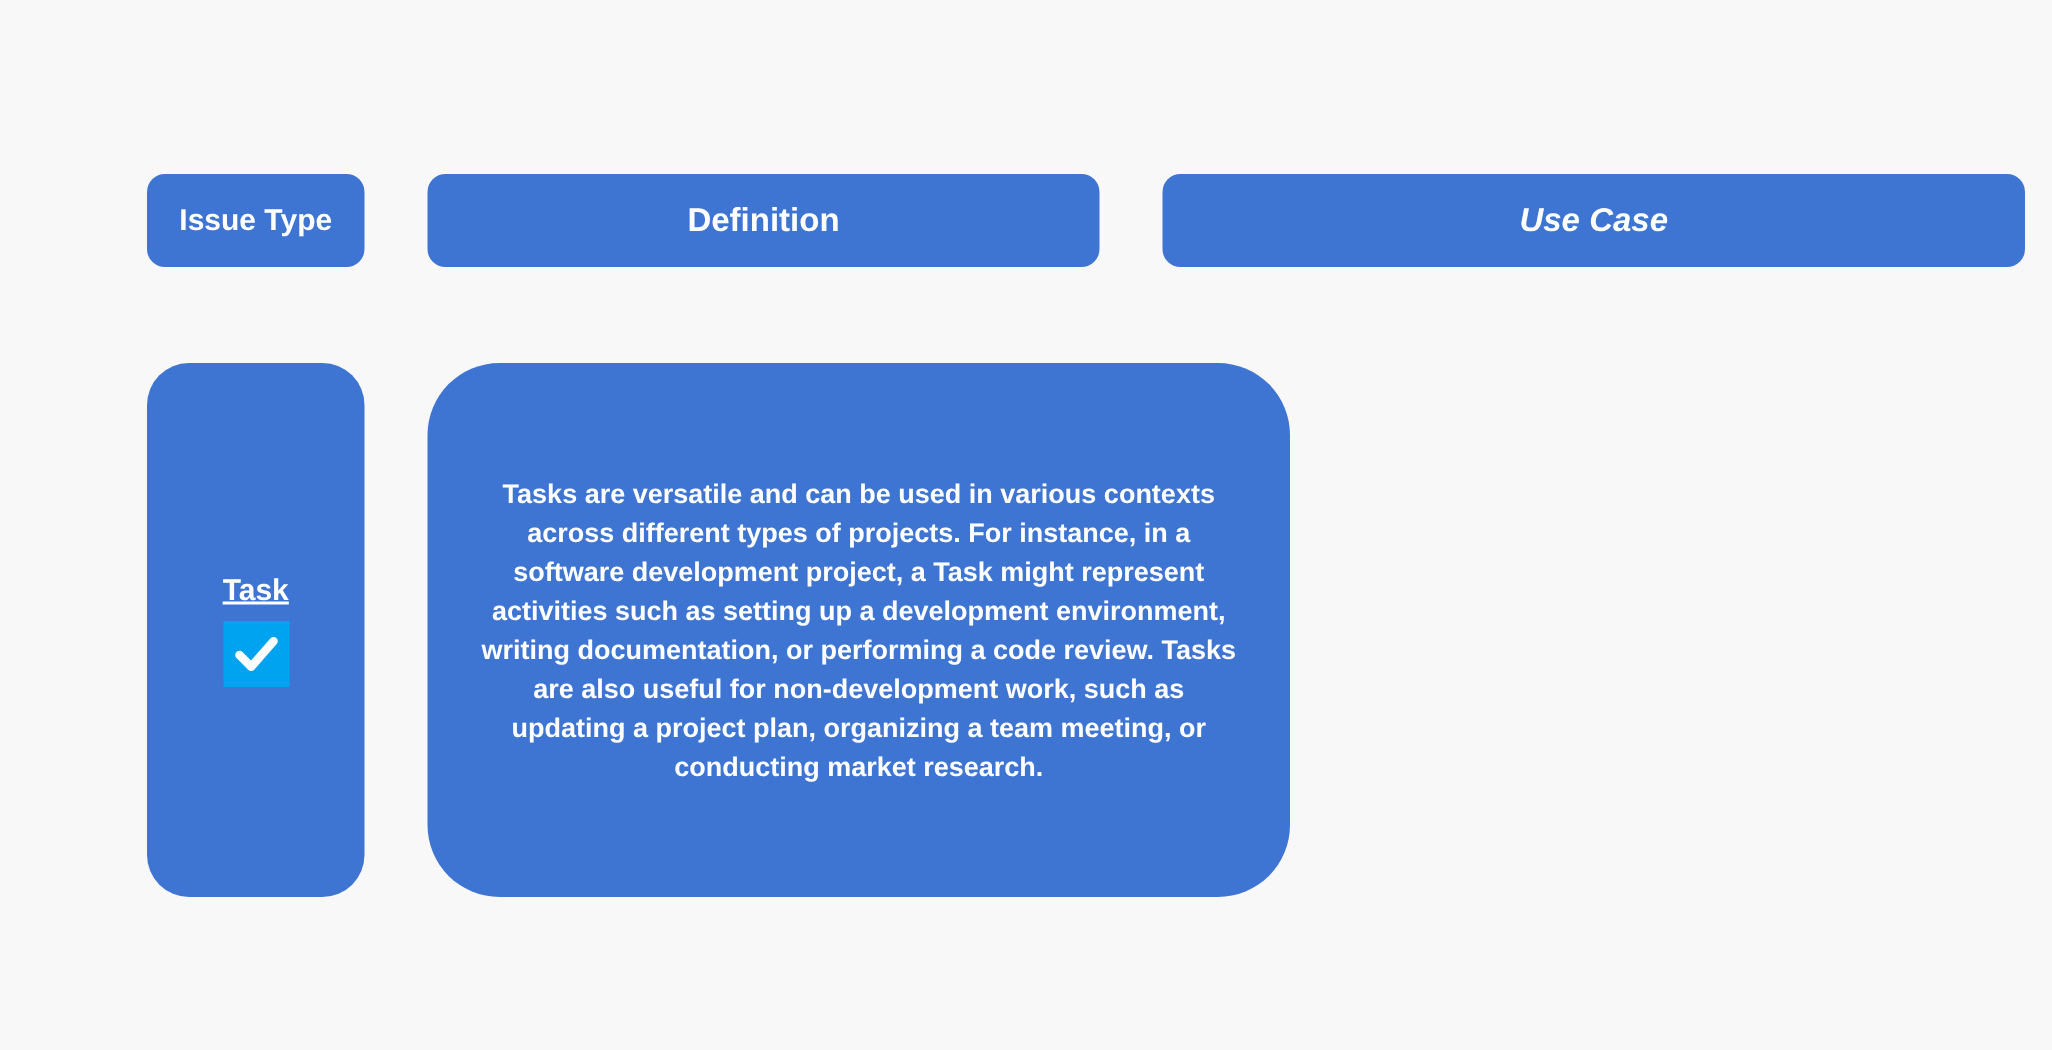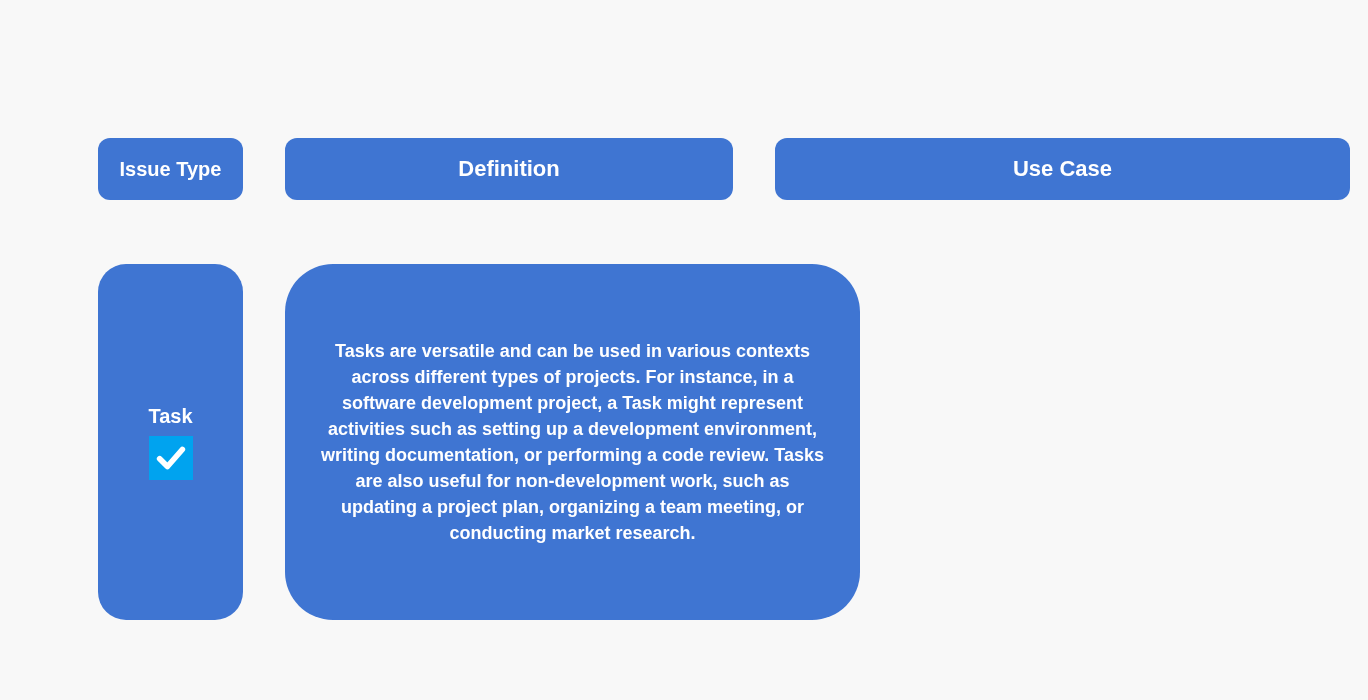--- a/index.html
+++ b/index.html
@@ -7,21 +7,21 @@
     width: 1368px;
     height: 700px;
     background: #f8f8f8;
     font-family: Arial, Helvetica, sans-serif;
     position: relative;
     overflow: hidden;
   }
   .container {
     position: absolute;
     left: 98px;
-    top: 138px;
+    top: 116px;
   }
   .row {
     display: flex;
     gap: 42px;
   }
   .header-row {
     margin-bottom: 64px;
   }
   .pill {
     background: #3f75d2;
@@ -41,36 +41,38 @@
   }
   .h-def {
     width: 448px;
     height: 62px;
     font-size: 22px;
   }
   .h-use {
     width: 575px;
     height: 62px;
     font-size: 22px;
+    font-style: italic;
   }
   .card {
     background: #3f75d2;
     color: #fff;
     display: flex;
     flex-direction: column;
     align-items: center;
     justify-content: center;
     text-align: center;
     font-weight: 700;
   }
   .c-issue {
     width: 145px;
     height: 356px;
     border-radius: 28px;
     font-size: 20px;
+    text-decoration: underline;
   }
   .c-def {
     width: 372px;
     height: 356px;
     border-radius: 48px;
     font-size: 19px;
     padding: 30px 36px;
     line-height: 1.35;
   }
   .c-use {

